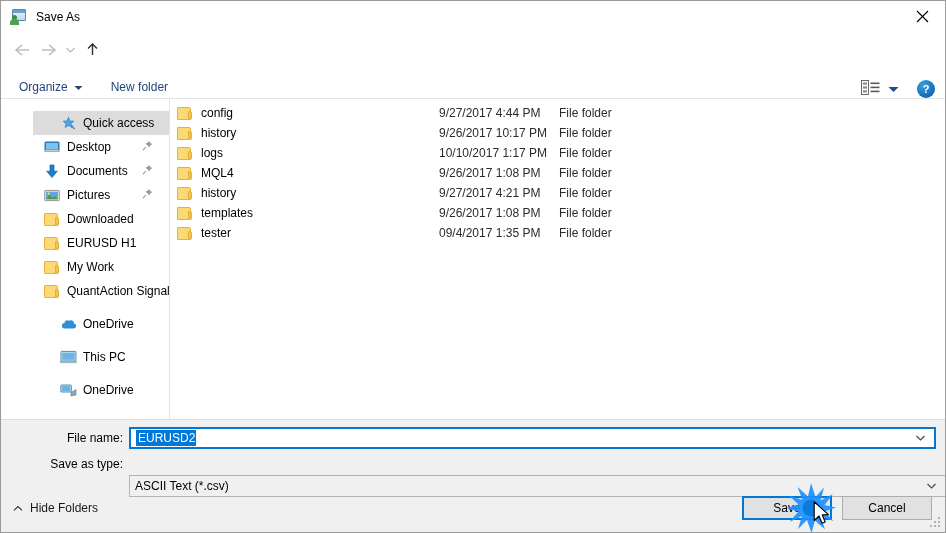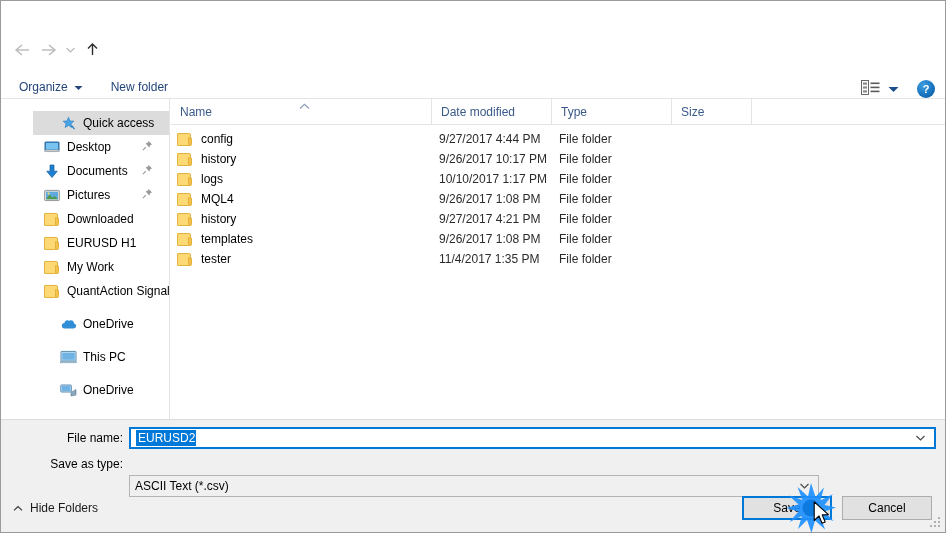--- a/index.html
+++ b/index.html
@@ -380,21 +380,21 @@
   }
   .filename-sel {
     background: #0078d7;
     color: #ffffff;
     padding: 1px 1px 1px 2px;
     font-size: 12px;
     line-height: 14px;
   }
   .savetype-combo {
     left: 128px; top: 452px;
-    width: 690px; height: 22px;
+    width: 817px; height: 22px;
     border: 1px solid #b4b4b4;
     background: #f0f0f0;
   }
 
   
   .hide-folders {
     position: absolute;
     left: 12px; top: 500px;
     display: flex;
     align-items: center;
@@ -448,20 +448,35 @@
     position: absolute;
     width: 2px; height: 2px;
     background: #b0b0b0;
   }
 </style>
 </head>
 <body>
 
 <div class="dialog">
 
+  <div class="titlebar">
+    <div class="title-icon">
+      <div class="ti-win"></div>
+      <div class="ti-bar"></div>
+      <div class="ti-head"></div>
+      <div class="ti-body"></div>
+    </div>
+    <div class="title-text">Save As</div>
+    <div class="title-close">
+      <svg width="13" height="13" viewBox="0 0 13 13">
+        <line x1="1" y1="1" x2="12" y2="12" stroke="#000" stroke-width="1.1"></line>
+        <line x1="12" y1="1" x2="1" y2="12" stroke="#000" stroke-width="1.1"></line>
+      </svg>
+    </div>
+  </div>
 
   <div class="navbar">
     <div class="nav-btn back">
       <svg width="17" height="14" viewBox="0 0 17 14">
         <path d="M8 2 L2 7 L8 12" fill="none" stroke="#b9b9b9" stroke-width="1.4"></path>
         <line x1="2" y1="7" x2="15" y2="7" stroke="#b9b9b9" stroke-width="1.4"></line>
       </svg>
     </div>
     <div class="nav-btn">
       <svg width="17" height="14" viewBox="0 0 17 14">
@@ -694,40 +709,20 @@
             <rect x="1.9" y="3" width="8.4" height="5" fill="#6fb3e4"></rect>
             <path d="M11 9.5 L16 6.5 L16 12 L11 13 Z" fill="#8aa8bd" stroke="#5d7b90" stroke-width="0.6"></path>
           </svg>
         </span>
         <span class="side-label">OneDrive</span>
       </div>
     </div>
 
     <div class="filelist">
 
-      <div class="col-header">
-        <div class="col-h" style="left:0; width:260px;">
-          <span>Name</span>
-          <span class="sort-caret">
-            <svg width="11" height="7" viewBox="0 0 11 7">
-                <path d="M1 5.5 L5.5 1.3 L10 5.5" fill="none" stroke="#8a9bb5" stroke-width="1.1"></path>
-              </svg>
-          </span>
-        </div>
-        <div class="col-h" style="left:260px; width:120px;">
-          <span>Date modified</span>
-        </div>
-        <div class="col-h" style="left:380px; width:120px;">
-          <span>Type</span>
-        </div>
-        <div class="col-h" style="left:500px; width:80px;">
-          <span>Size</span>
-        </div>
-        <div class="col-h" style="left:580px; width:196px;"></div>
-      </div>
 
       <div style="padding-top:4px;">
         <div class="row">
           <span class="cell-name">
             <span class="folder">
                 <span class="f-back"></span>
                 <span class="f-tab"></span>
               </span>
             <span>config</span>
           </span>
@@ -796,21 +791,21 @@
           <span class="cell-size"></span>
         </div>
         <div class="row">
           <span class="cell-name">
             <span class="folder">
                 <span class="f-back"></span>
                 <span class="f-tab"></span>
               </span>
             <span>tester</span>
           </span>
-          <span class="cell-date">11/4/2017 1:35 PM</span>
+          <span class="cell-date">09/4/2017 1:35 PM</span>
           <span class="cell-type">File folder</span>
           <span class="cell-size"></span>
         </div>
       </div>
     </div>
   </div>
 
   <div class="footer"></div>
 
   <div class="form-row" style="left:52px; top:430px; width:70px; justify-content:flex-end;">

